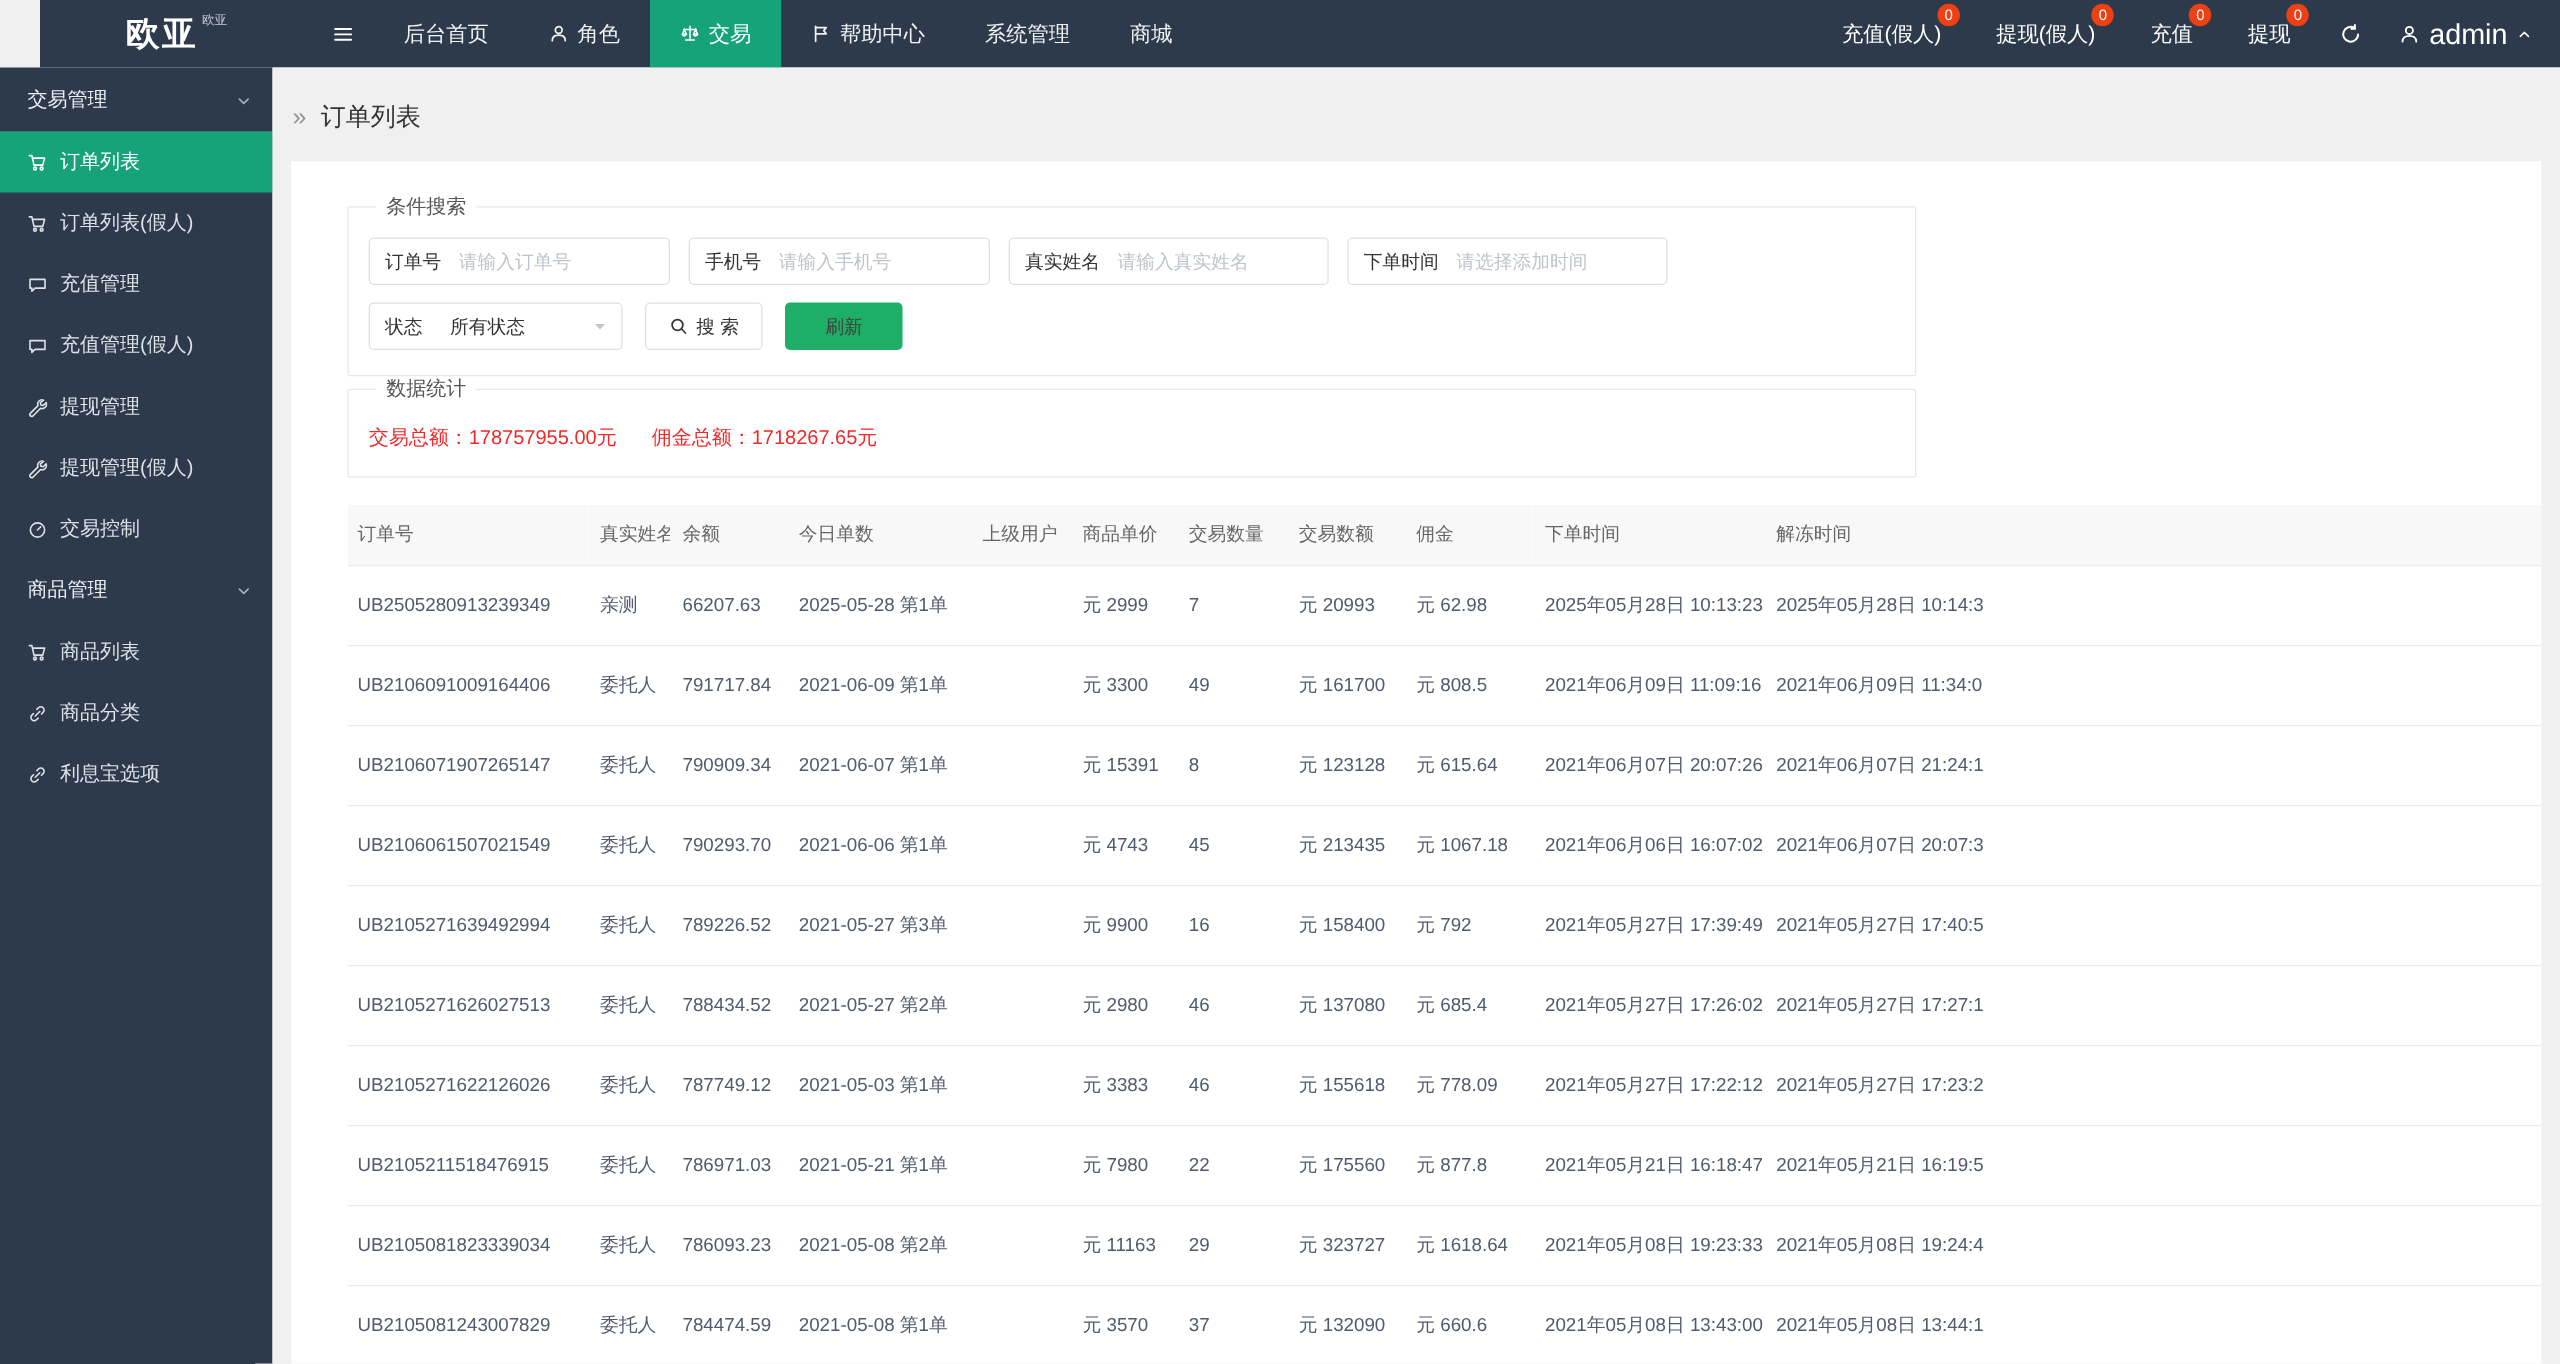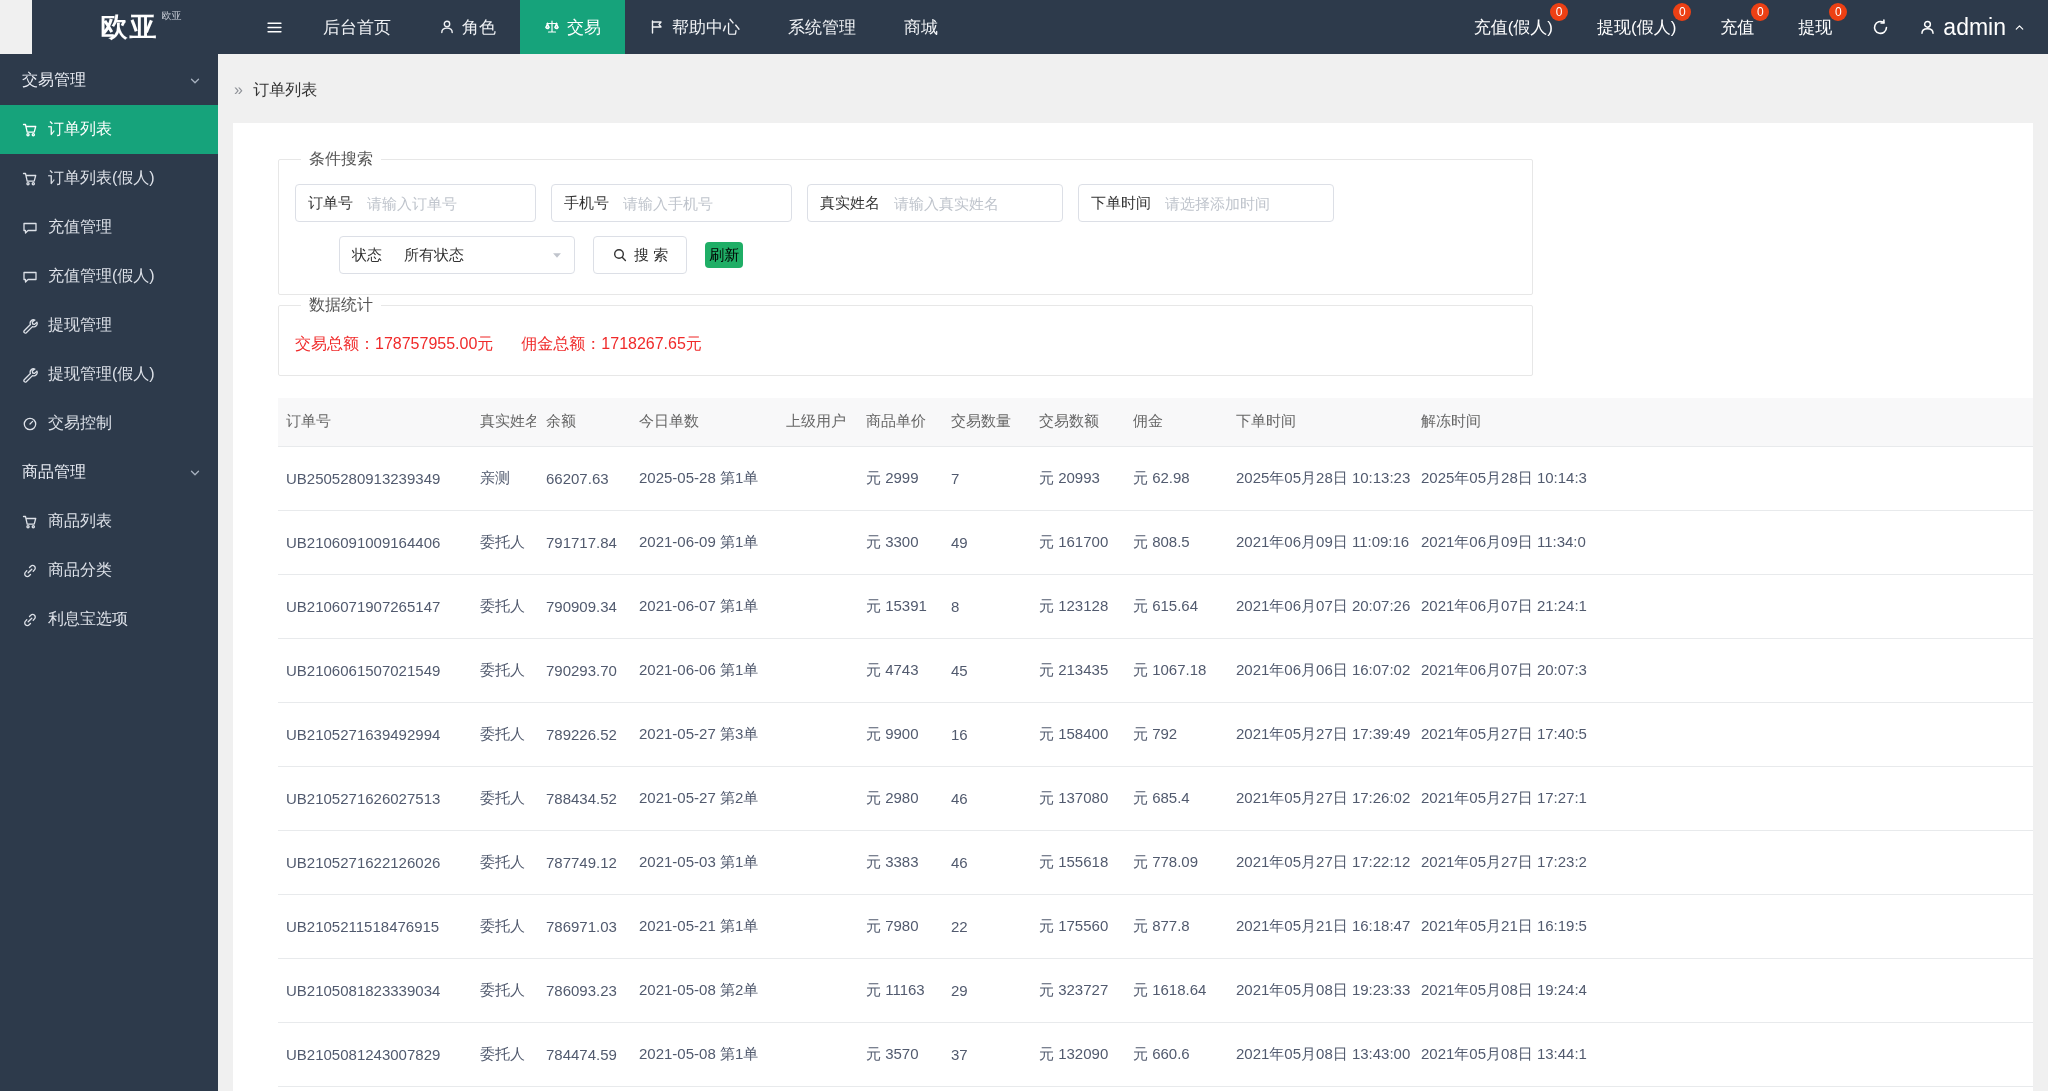--- a/index.html
+++ b/index.html
@@ -30,38 +30,38 @@
   
   .body-row{flex:1;display:flex;min-height:0;}
   .sidebar{width:218px;flex:0 0 218px;background:var(--dark-bg);padding-top:2px;overflow:hidden;}
   .side-section{height:49px;display:flex;align-items:center;padding:0 16px 0 22px;color:#ebeef5;font-size:16px;cursor:pointer;}
   .side-section .chev{margin-left:auto;color:#a7b1bf;display:flex;}
   .side-item{height:49px;display:flex;align-items:center;gap:10px;padding-left:22px;color:#dde1e8;font-size:16px;cursor:pointer;white-space:nowrap;}
   .side-item.active{background:var(--accent);color:#fff;}
   .side-icon{display:flex;}
 
   .main{flex:1;min-width:0;display:flex;flex-direction:column;background:#f0f0f0;}
-  .breadcrumb{padding:26px 0 0 16px;font-size:16px;color:#333;}
+  .breadcrumb{padding:26px 0 0 16px;font-size:20px;color:#333;}
   .breadcrumb .arrow{color:#909399;margin-right:6px;}
   .card{background:#fff;margin:22px 15px 0 15px;flex:1;min-height:0;padding:26px 0 0 45px;overflow:hidden;}
 
   
   fieldset.box{border:1px solid #e7e7e7;border-radius:2px;width:1255px;margin:0;padding:14px 16px 20px 16px;}
   fieldset.box legend{font-size:16px;color:#555;padding:0 8px;margin-left:6px;}
   .filter-row{display:flex;gap:15px;flex-wrap:wrap;}
   .filter-row2{display:flex;gap:18px;align-items:center;margin-top:14px;}
   .input-group{display:inline-flex;align-items:stretch;border:1px solid #dcdfe6;border-radius:4px;height:38px;background:#fff;}
   .ig-label{display:flex;align-items:center;padding:0 12px;font-size:15px;color:#333;white-space:nowrap;}
   .ig-input{border:none;outline:none;width:170px;font-size:15px;color:#606266;padding:0 10px 0 2px;background:transparent;font-family:inherit;}
   .ig-input::placeholder{color:#bfc4cc;}
-  .status-group{width:236px;cursor:pointer;margin-left:44px;}
+  .status-group{width:203px;cursor:pointer;}
   .select-box{flex:1;display:flex;align-items:center;justify-content:space-between;padding:0 10px;font-size:15px;color:#333;}
   .select-box .caret{color:#c0c4cc;display:flex;}
   .btn-plain{display:inline-flex;align-items:center;gap:6px;height:38px;padding:0 18px;border:1px solid #dcdfe6;border-radius:4px;background:#fff;font-size:15px;color:#333;cursor:pointer;font-family:inherit;}
-  .btn-green{height:26px;padding:0 4px;border:none;border-radius:4px;background:var(--btn-green);color:#000000;font-size:15px;cursor:pointer;font-family:inherit;}
+  .btn-green{height:38px;padding:0 32px;border:none;border-radius:4px;background:var(--btn-green);color:#404040;font-size:15px;cursor:pointer;font-family:inherit;}
 
   .stats-box{margin-top:18px;padding-bottom:14px;}
   .stats-row{display:flex;gap:28px;font-size:16px;color:var(--stat-red);padding-top:4px;white-space:nowrap;}
 
   
   .table-wrap{margin-top:22px;overflow:hidden;}
   table{border-collapse:collapse;table-layout:fixed;width:1760px;font-size:15px;}
   thead th{background:#f8f8f9;height:48px;text-align:left;padding:0 10px;color:#666;font-weight:normal;border-bottom:1px solid #e8eaec;white-space:nowrap;overflow:hidden;}
   tbody td{height:64px;padding:0 10px;color:#515a6e;border-bottom:1px solid #e8eaec;white-space:nowrap;overflow:hidden;}
   thead th:first-child,tbody td:first-child{padding-left:8px;}

